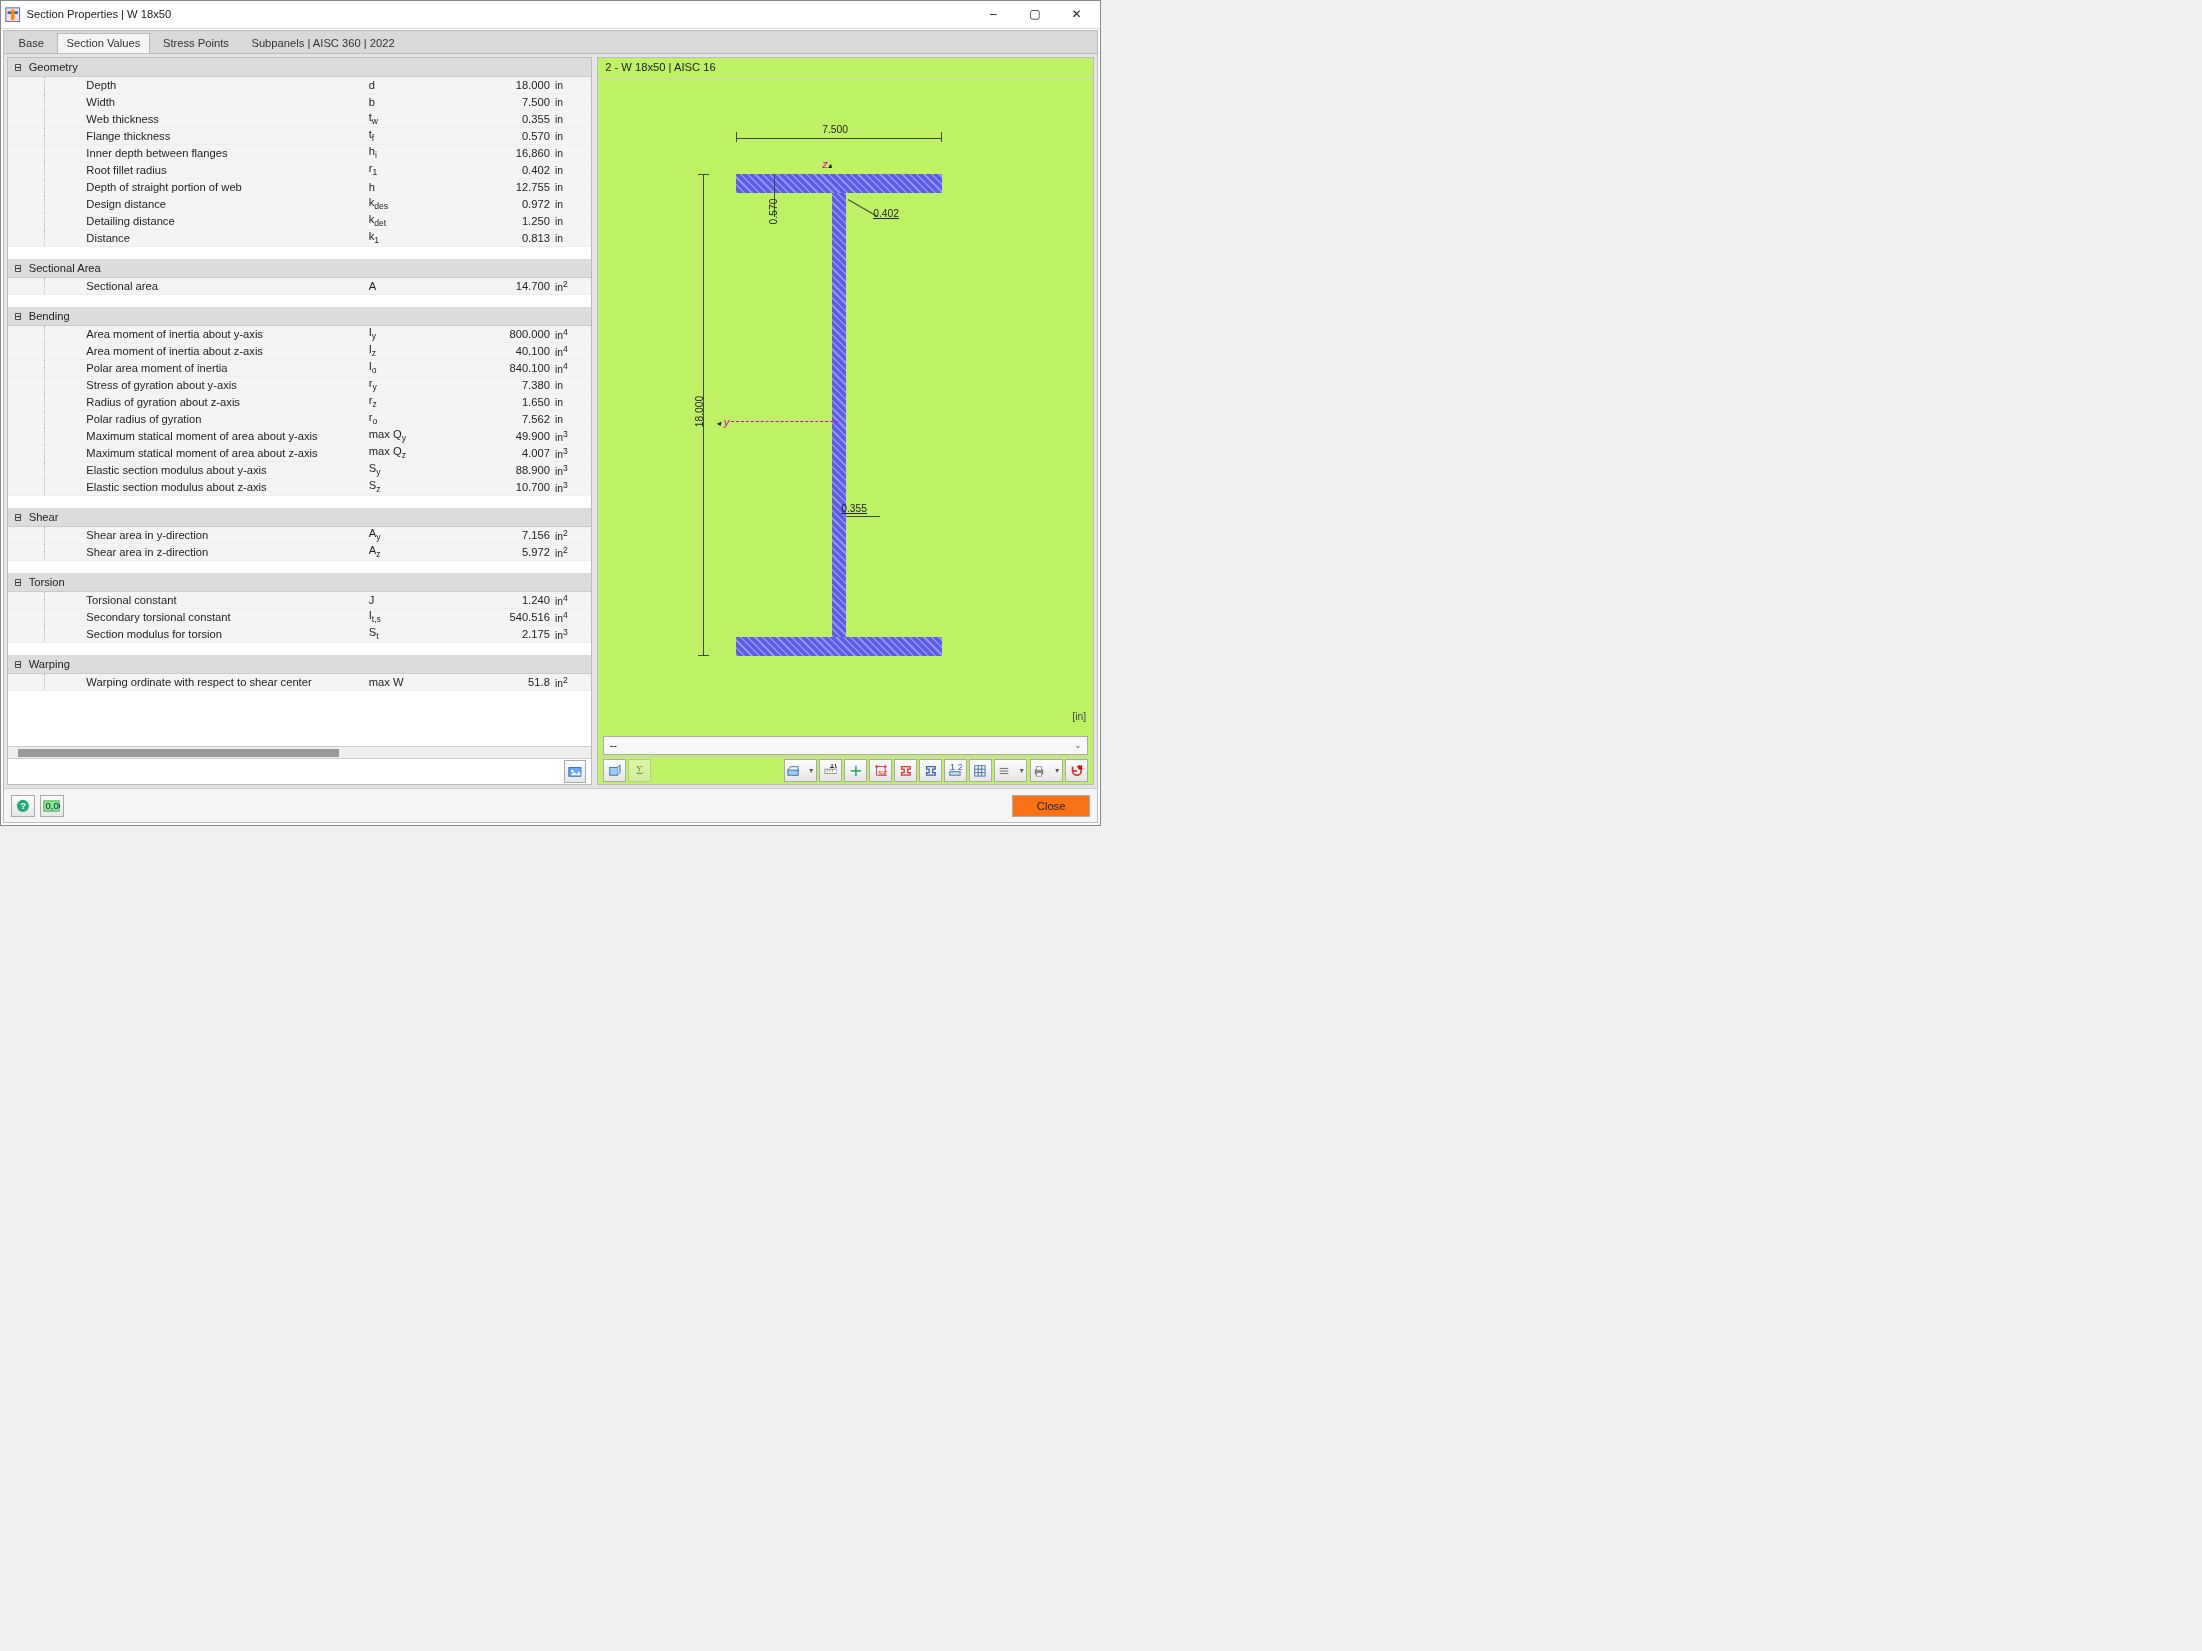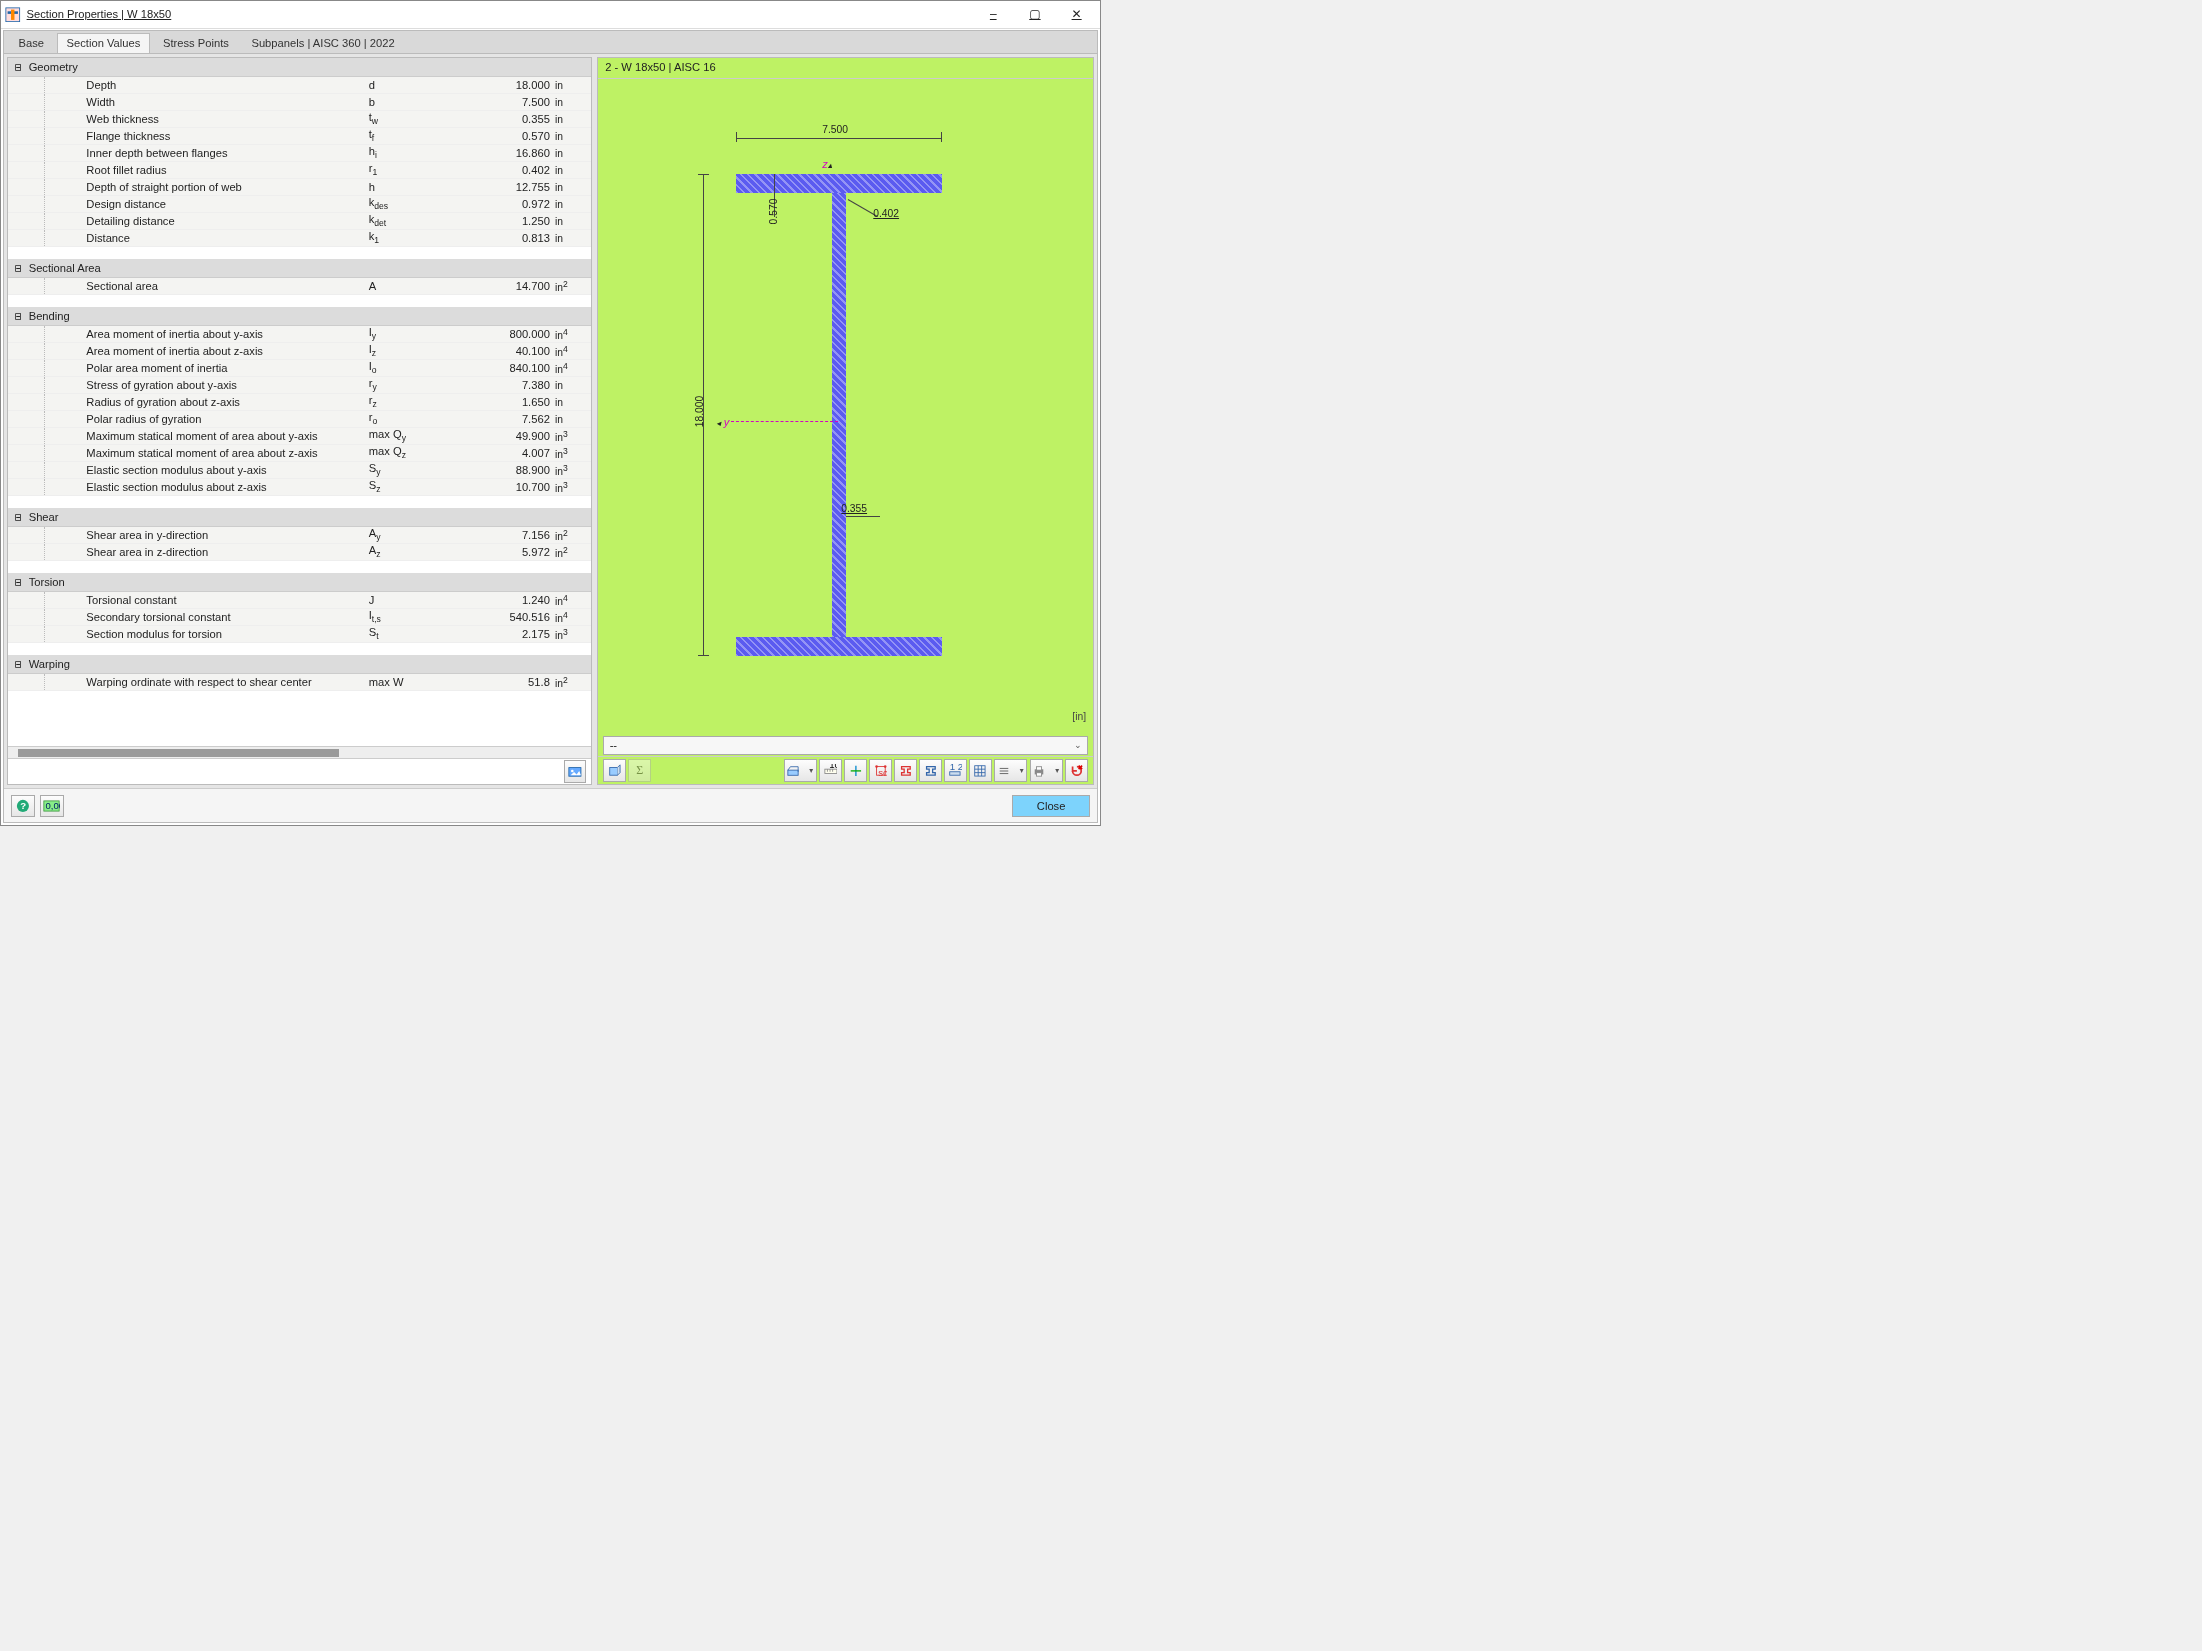--- a/index.html
+++ b/index.html
@@ -1,19 +1,19 @@
 <!DOCTYPE html>
 <html><head>
 <meta charset="utf-8">
 <style>
 * { box-sizing: border-box; margin: 0; padding: 0; font-family: "Segoe UI", Tahoma, sans-serif; font-size: 11.2px; color: #222; }
 html, body { width: 1101px; height: 826px; overflow: hidden; background: #f0f0f0; }
 
 .window { width: 1101px; height: 826px; background: #fff; display: flex; flex-direction: column; border: 0.9px solid #888; }
-.titlebar { height: 27.5px; display: flex; align-items: center; padding: 0 3.4px; background: #fff; border-bottom: 0.9px solid #ddd; text-decoration: underline; }
+.titlebar { height: 27.5px; display: flex; align-items: center; padding: 0 3.4px; background: #fff; border-bottom: 0.9px solid #ddd; }
 .titlebar .appicon { width: 17px; height: 17px; margin-right: 5.2px; display:flex;align-items:center;justify-content:center; }
 .titlebar .title { flex: 1; font-size: 11.2px; }
 .winbtns { display: flex; gap: 1.7px; }
 .winbtn { width: 40px; height: 26px; display:flex; align-items:center; justify-content:center; font-size:12px; }
 
 .client { flex:1; display:flex; flex-direction:column; background:#e5e5e5; border:0.9px solid #bbb; margin:1.7px; }
 .tabs { display:flex; gap:3.4px; padding:1.7px 5.2px 0 5.2px; background:#d9d9d9; border-bottom:0.9px solid #bbb; }
 .tab { padding:3.4px 8.6px; border:0.9px solid transparent; border-bottom:none; cursor:pointer; color:#333; }
 .tab.active { background:#f5f5f5; border-color:#bbb; }
 .content { flex:1; display:flex; gap:5.2px; padding:3.4px; overflow:hidden; }
@@ -41,21 +41,21 @@
 .runits { position:absolute; right:6.9px; bottom:12px; font-size:10.3px; color:#444; }
 .rdropdown { height:19px; margin:1.7px 5.2px; border:0.9px solid #aaa; background:#f7f7f7; display:flex; align-items:center; padding:0 5.2px; justify-content:space-between; cursor:pointer; }
 .rtoolbar { height:27.5px; display:flex; align-items:center; gap:2.6px; padding:0 5.2px; border-top:0.9px solid #ccc; }
 .tbtn { width:22.4px; height:22.4px; border:0.9px solid #aaa; background:linear-gradient(#fdfdfd,#e6e6e6); display:flex; align-items:center; justify-content:center; cursor:pointer; }
 .tbtn.drop { width:33px; justify-content:flex-start; padding-left:2.6px; position:relative; }
 .tbtn.drop::after { content:"▾"; font-size:7.7px; position:absolute; right:2.6px; color:#555; }
 
 .footer { height:34px; display:flex; align-items:center; justify-content:space-between; padding:0 6.9px; background:#f5f5f5; border-top:0.9px solid #ccc; }
 .footbtns { display:flex; gap:5.2px; }
 .fbtn { width:24px; height:22.4px; border:0.9px solid #aaa; background:linear-gradient(#fdfdfd,#e6e6e6); display:flex; align-items:center; justify-content:center; cursor:pointer; }
-.closebtn { padding:4.3px 24px; border:0.9px solid #aaa; background:#7dd3fc; cursor:pointer; }
+.closebtn { padding:4.3px 24px; border:0.9px solid #aaa; background:#f97316; cursor:pointer; }
 
 sub { font-size:8.6px; vertical-align:sub; }
 sup { font-size:8.6px; vertical-align:super; }
 
 
 .ibeam { position:absolute; left:138px; top:95px; width:206px; height:482px; }
 .flange { position:absolute; left:0; width:206px; height:19px; background:#5b5bf0; }
 .flange.top { top:0; }
 .flange.bot { bottom:0; }
 .web { position:absolute; left:96px; top:19px; width:13.8px; height:444px; background:#5b5bf0; }

